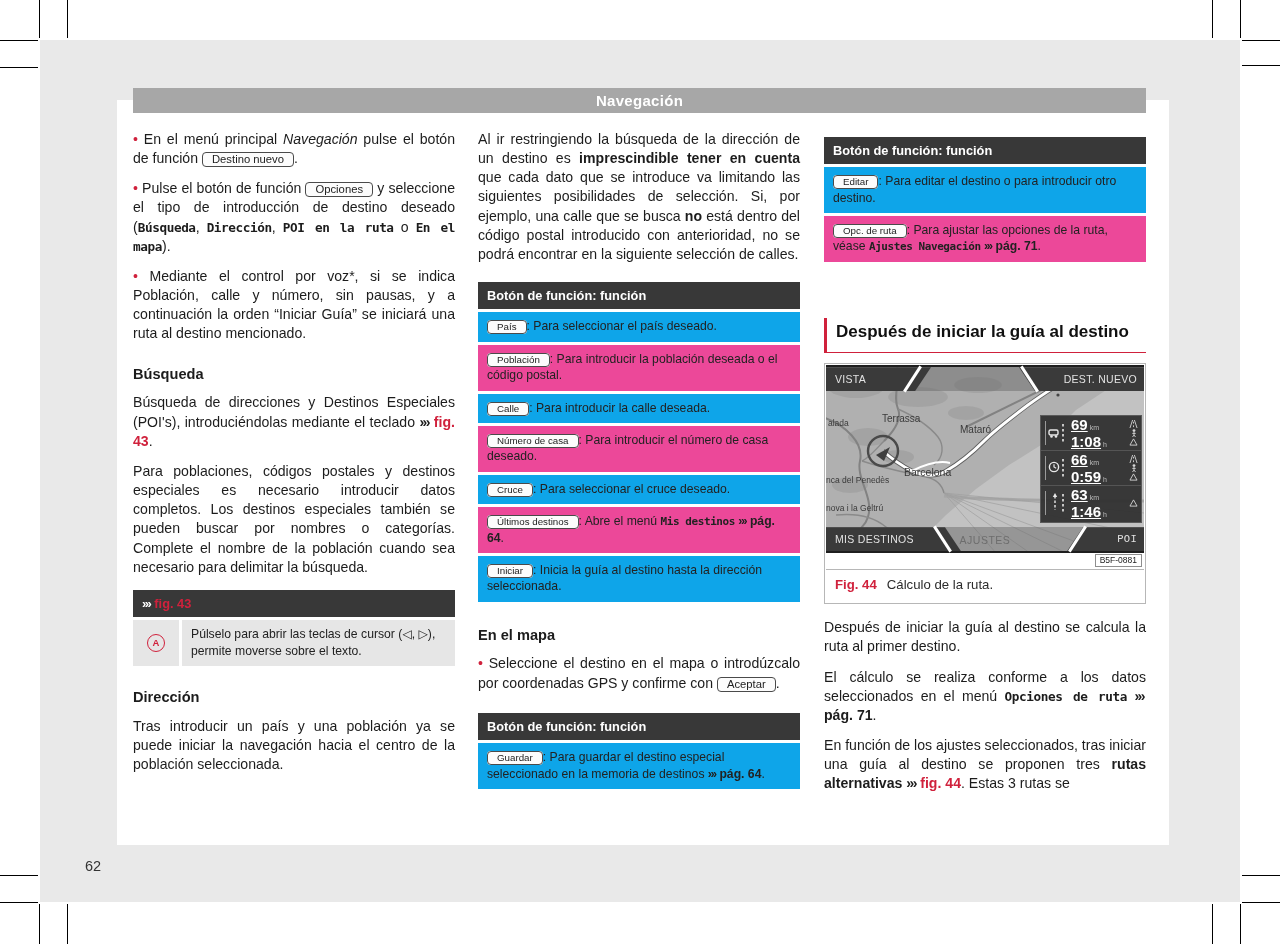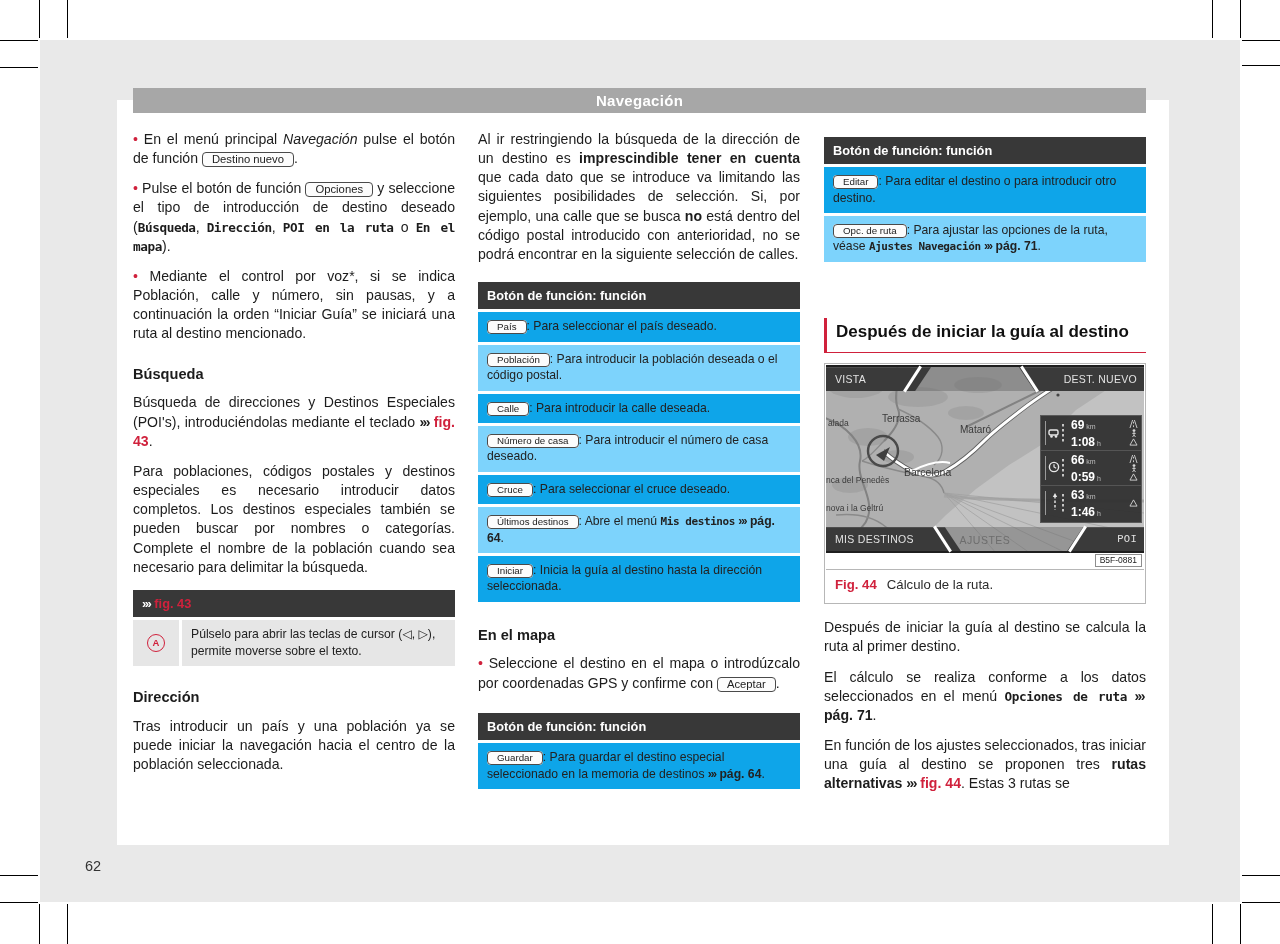--- a/index.html
+++ b/index.html
@@ -21,21 +21,21 @@
   .ar{font-weight:bold;letter-spacing:-1.5px;padding-right:2px;}
   .fr{color:#d0213c;font-weight:bold;}
   .pr{font-weight:bold;}
   .bu{color:#d0213c;}
   .k{border:1px solid #4a4a4a;border-radius:4px;padding:0 9px 1px;font-size:.8em;white-space:nowrap;color:#222;background:#fcfcfc;}
 
   .tbl{margin:13px 0 16px;text-align:left;}
   .thead{background:#383838;color:#fff;font-weight:bold;font-size:12.8px;padding:5px 9px;}
   .thead .ar{color:#fff;}
   .trow{background:#0ea5e9;font-size:12.2px;line-height:1.34;padding:6px 9px 7px;margin-top:3px;color:#222;}
-  .trow.alt{background:#7dd3fc;}
+  .trow.alt{background:#ec4899;}
 
   .figrow{display:flex;gap:3px;margin-top:3px;background:transparent;}
   .figrow .cellA{width:46px;background:#e6e6e6;display:flex;align-items:center;justify-content:center;}
   .figrow .cellB{flex:1;background:#e6e6e6;font-size:12.2px;line-height:1.34;padding:6px 9px 7px;color:#222;}
   .marker-a{width:16px;height:16px;border:1.5px solid #d0213c;border-radius:50%;color:#d0213c;
     font-size:9.5px;font-weight:bold;display:flex;align-items:center;justify-content:center;}
 
   .section-title{font-size:17px;font-weight:bold;color:#101010;text-align:left;
     border-left:3px solid #d0213c;border-bottom:1px solid #d0213c;padding:2px 0 9px 9px;margin:56px 0 10px;}
 
@@ -53,21 +53,21 @@
   .tab-bl{left:0;width:126px;clip-path:polygon(0 0,calc(100% - 16px) 0,100% 100%,0 100%);padding-left:9px;}
   .tab-br{right:0;width:70px;clip-path:polygon(16px 0,100% 0,100% 100%,0 100%);justify-content:flex-end;padding-right:7px;font-family:Liberation Mono, monospace;}
   .ajustes{position:absolute;left:0;right:0;bottom:4px;text-align:center;font-size:10.5px;color:#6d6d6d;letter-spacing:.5px;}
 
   .panel{position:absolute;right:2px;top:50px;width:100px;height:106px;background:rgba(44,44,44,.92);border:1px solid #5a5a5a;}
   .prow{height:34px;display:flex;align-items:center;padding:0 2px 0 4px;position:relative;}
   .prow + .prow{border-top:1px solid #555;}
   .pline{width:1px;height:24px;background:#9a9a9a;margin-right:2px;flex:none;}
   .ricon{flex:none;}
   .ptxt{flex:1;padding-left:3px;line-height:1.15;}
-  .pnum{color:#fff;font-size:12px;font-weight:bold;}
+  .pnum{color:#fff;font-size:15px;font-weight:bold;text-decoration:underline;}
   .punit{color:#bdbdbd;font-size:7px;padding-left:2px;}
   .pmini{width:11px;display:flex;flex-direction:column;align-items:center;gap:1px;}
 
   .codebar{display:flex;justify-content:flex-end;padding:1px 2px;}
   .codebox{border:1px solid #8e8e8e;font-size:8.5px;color:#222;padding:0 4px;line-height:11px;}
   .figcaption{border-top:1px solid #b7b7b7;margin-top:1px;padding:6px 9px 8px;font-size:13.2px;text-align:left;color:#2b2b2b;}
   .figcaption .fr{margin-right:10px;}
 </style>
 </head>
 <body>

